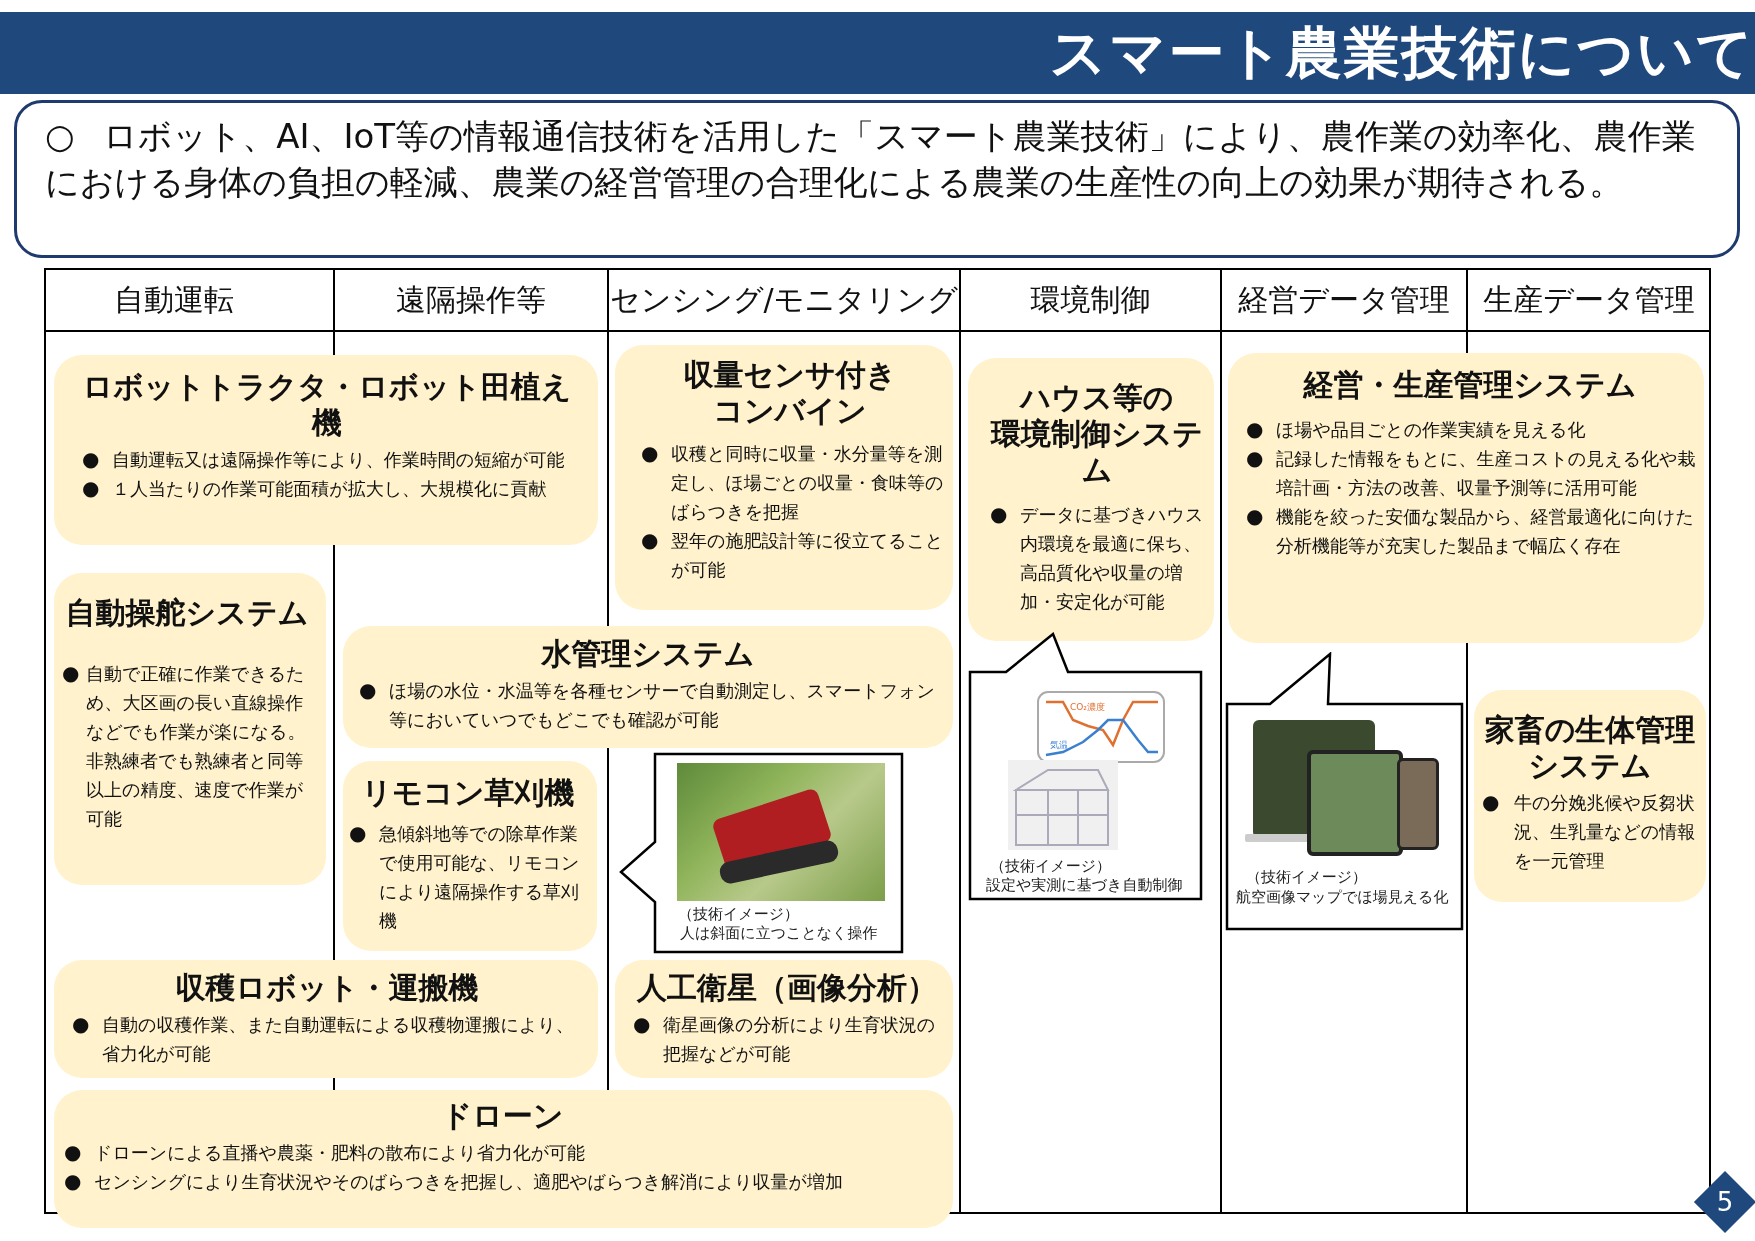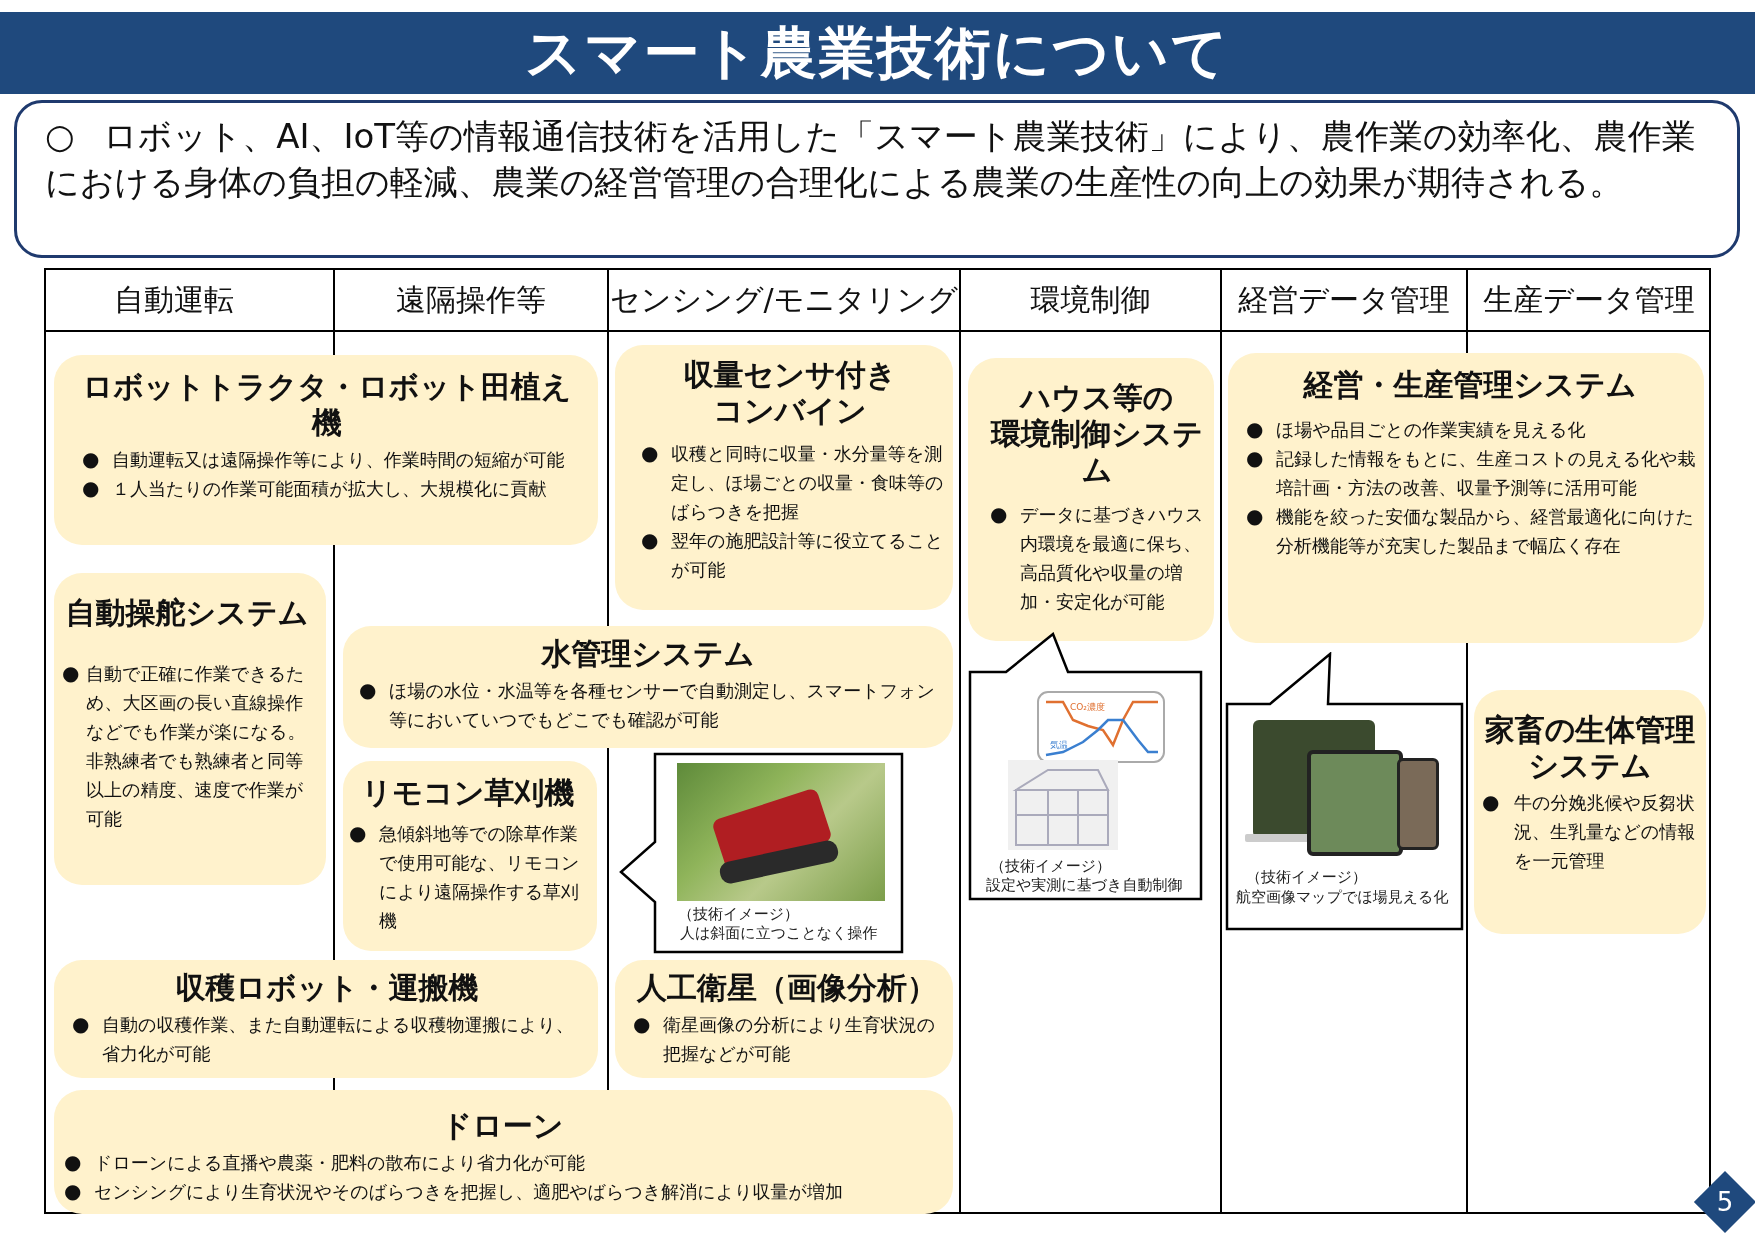--- a/index.html
+++ b/index.html
@@ -1,20 +1,20 @@
 <!DOCTYPE html>
 <html><head>
 <meta charset="utf-8">
 <style>
   html, body { margin:0; padding:0; background:#ffffff; }
   body { width:1755px; height:1241px; position:relative; overflow:hidden;
          font-family:"DejaVu Sans", "Liberation Sans", sans-serif; color:#111; }
   .abs { position:absolute; box-sizing:border-box; }
   .title-bar { left:0; top:12px; width:1755px; height:82px; background:#1f497d;
-               color:#fff; font-size:56px; font-weight:bold; text-align:center; line-height:82px; letter-spacing:2px; }
+               color:#fff; font-size:56px; font-weight:bold; text-align:right; line-height:82px; letter-spacing:2px; }
   .intro { left:14px; top:100px; width:1726px; height:158px; border:3px solid #1f3a6e;
            border-radius:28px; background:#fff; padding:10px 28px 0 28px; font-size:34px; line-height:46px; }
   .intro .mark { display:inline-block; width:58px; }
   .intro .txt { }
   .grid-outer { left:44px; top:268px; width:1667px; height:946px; border:2px solid #000; }
   .col-line { top:268px; width:2px; height:946px; background:#000; }
   .head-line { left:44px; top:330px; width:1667px; height:2px; background:#000; }
   .col-head { top:270px; height:60px; font-size:30px; line-height:60px; text-align:center; }
   .card { background:#fff2cc;border-radius:28px; }
   .card h3 { margin:0; font-size:30px; font-weight:bold; text-align:center; line-height:36px; }
@@ -142,21 +142,21 @@
 </svg>
 <div class="abs" style="left:1245px;top:720px;width:195px;height:130px">
   <div class="device" style="left:8px;top:0;width:122px;height:118px;background:#3b4a2e"></div>
   <div class="device" style="left:0;top:114px;width:140px;height:8px;background:#ccc;border-radius:2px"></div>
   <div class="device" style="left:62px;top:30px;width:88px;height:98px;background:#6d8a5a;border:4px solid #222"></div>
   <div class="device" style="left:152px;top:38px;width:36px;height:86px;background:#7a6a58;border:3px solid #222"></div>
 </div>
 <div class="abs caption" style="left:1246px;top:868px;width:200px">（技術イメージ）</div>
 <div class="abs caption" style="left:1236px;top:888px;width:230px">航空画像マップでほ場見える化</div>
 
-<div class="abs card" style="left:1474px;top:690px;width:232px;height:244px;padding:22px 2px 0 2px">
+<div class="abs card" style="left:1474px;top:690px;width:232px;height:212px;padding:22px 2px 0 2px">
   <h3>家畜の生体管理</h3>
   <h3>システム</h3>
   <ul style="margin-top:4px">
     <li style="padding-left:38px">牛の分娩兆候や反芻状況、生乳量などの情報を一元管理</li>
   </ul>
 </div>
 
 <div class="abs card" style="left:54px;top:960px;width:544px;height:118px;padding:10px 10px 0 12px">
   <h3>収穫ロボット・運搬機</h3>
   <ul>
@@ -164,21 +164,21 @@
   </ul>
 </div>
 
 <div class="abs card" style="left:615px;top:960px;width:338px;height:118px;padding:10px 6px 0 12px">
   <h3>人工衛星（画像分析）</h3>
   <ul>
     <li>衛星画像の分析により生育状況の把握などが可能</li>
   </ul>
 </div>
 
-<div class="abs card" style="left:54px;top:1090px;width:899px;height:124px;padding:18px 6px 0 4px">
+<div class="abs card" style="left:54px;top:1090px;width:899px;height:138px;padding:8px 6px 0 4px">
   <h3>ドローン</h3>
   <ul>
     <li>ドローンによる直播や農薬・肥料の散布により省力化が可能</li>
     <li>センシングにより生育状況やそのばらつきを把握し、適肥やばらつき解消により収量が増加</li>
   </ul>
 </div>
 
 <div class="abs page-num"></div>
 <div class="abs page-num-text">5</div>
 

